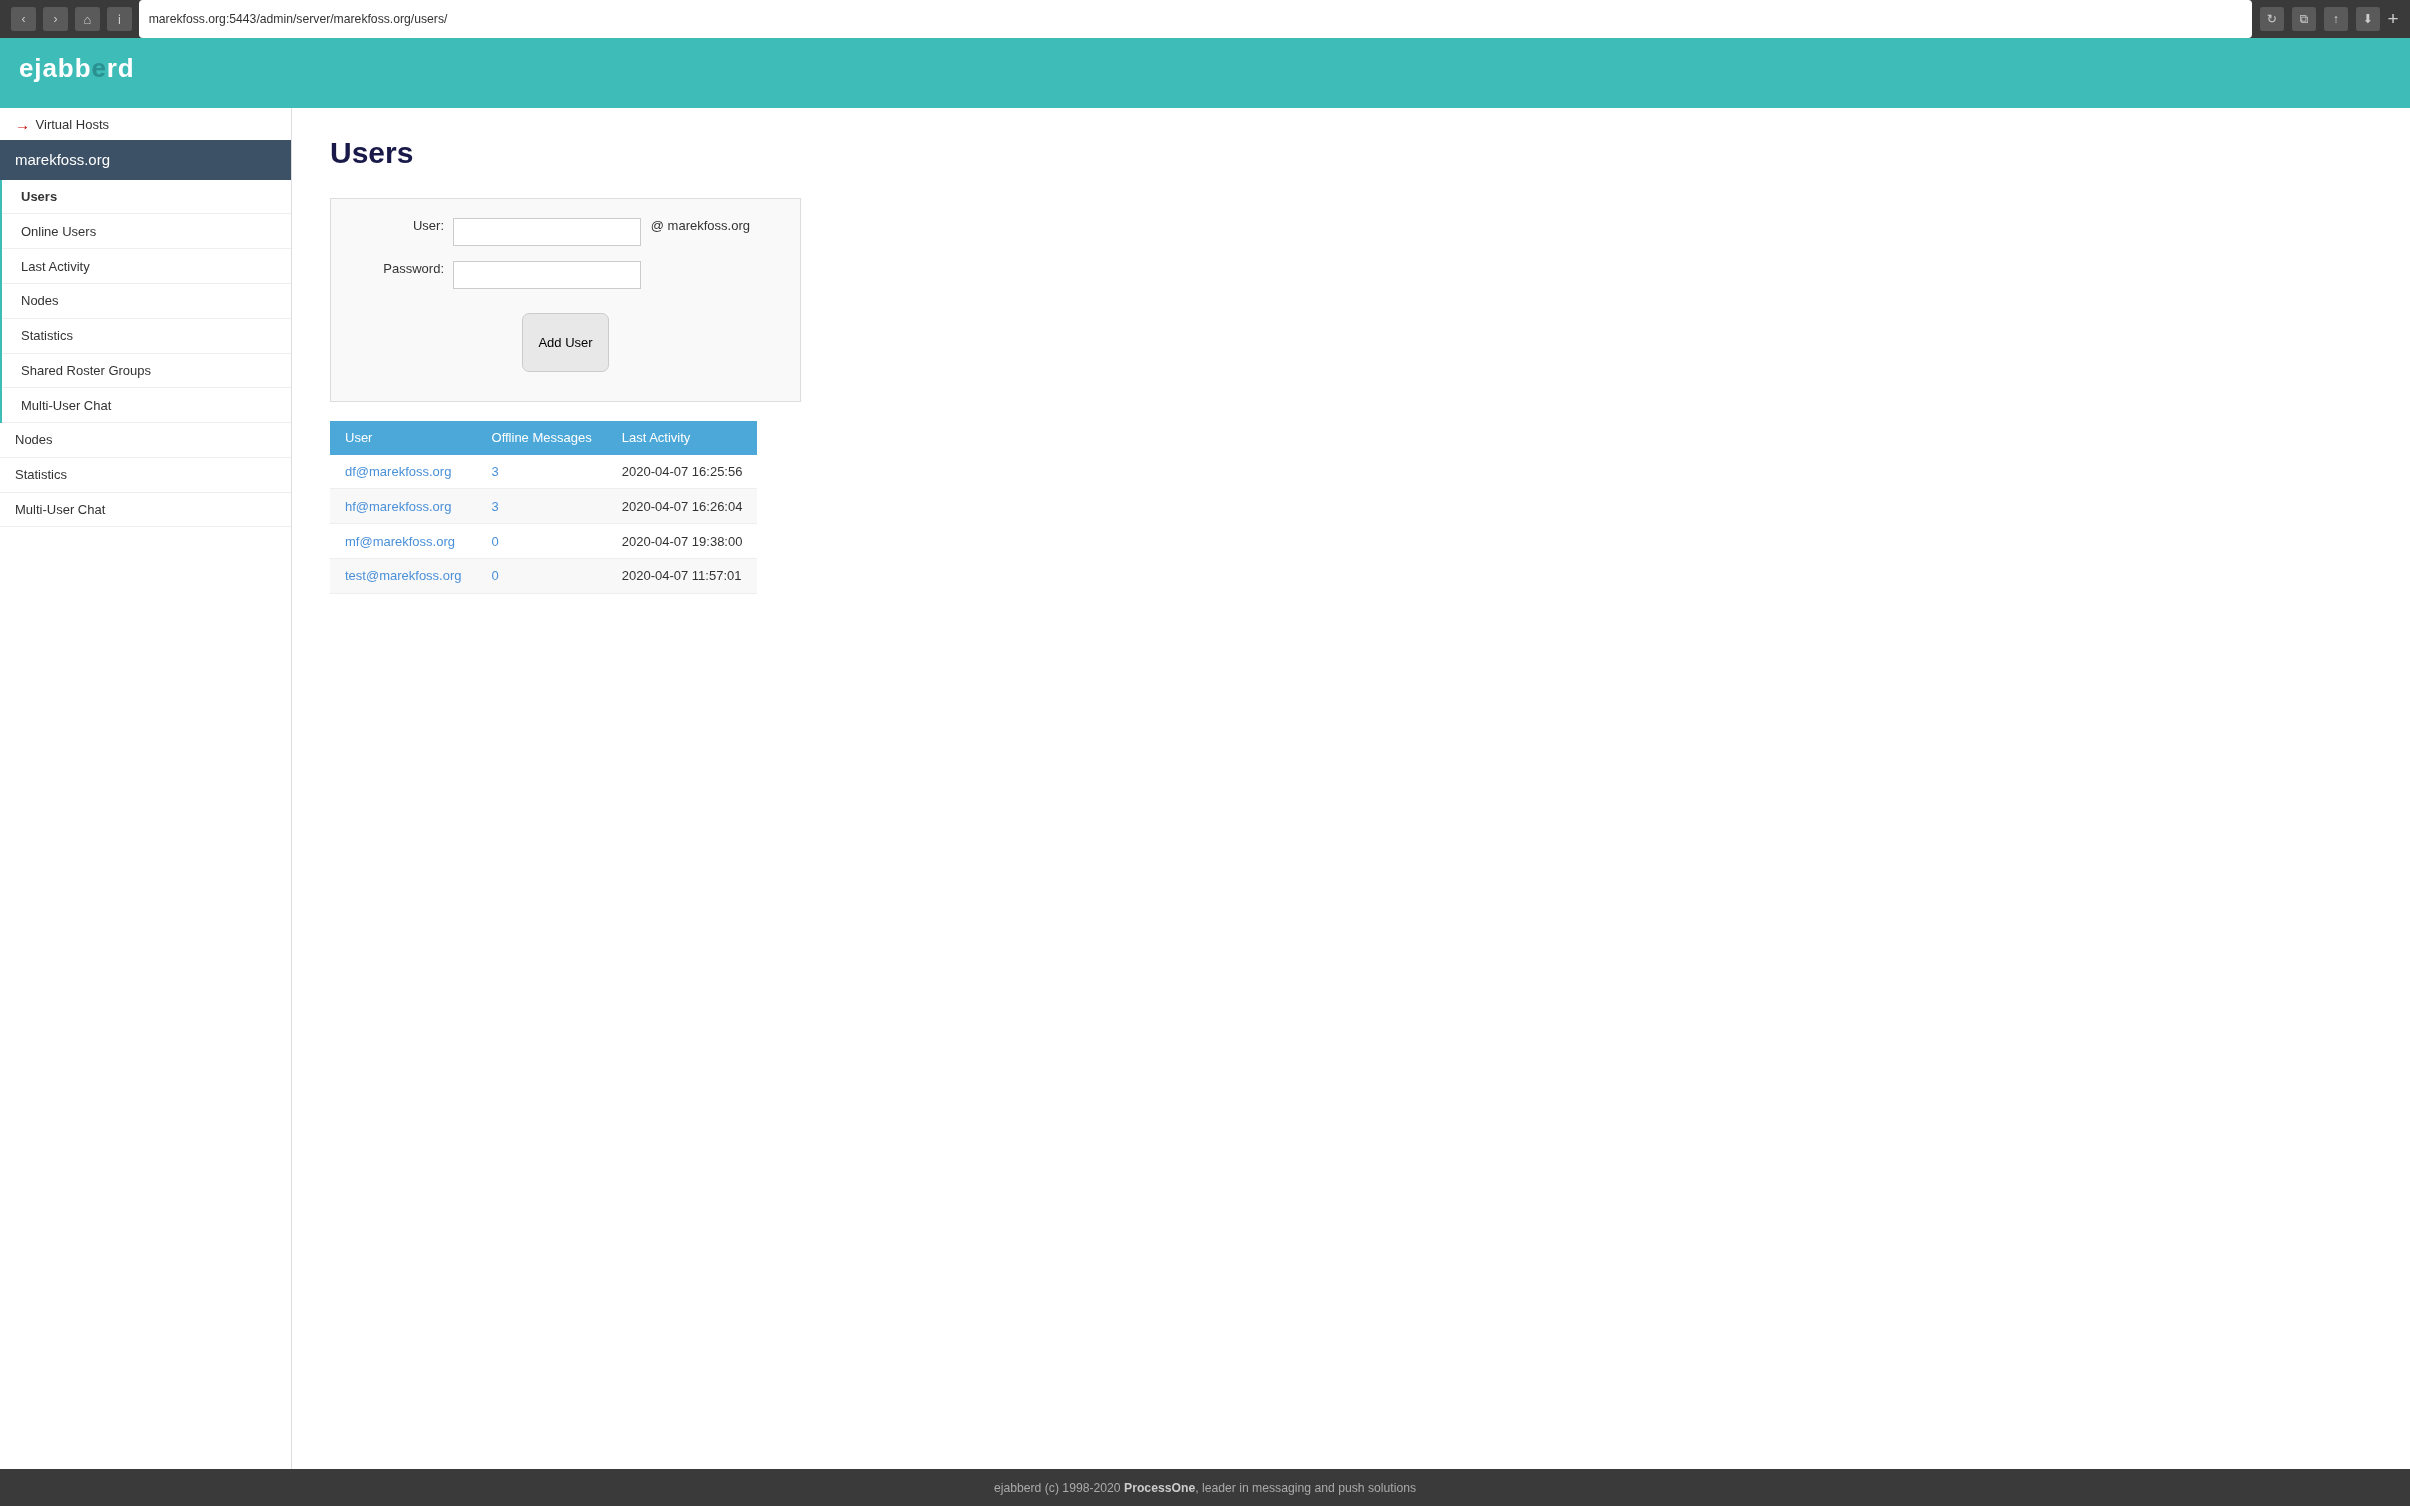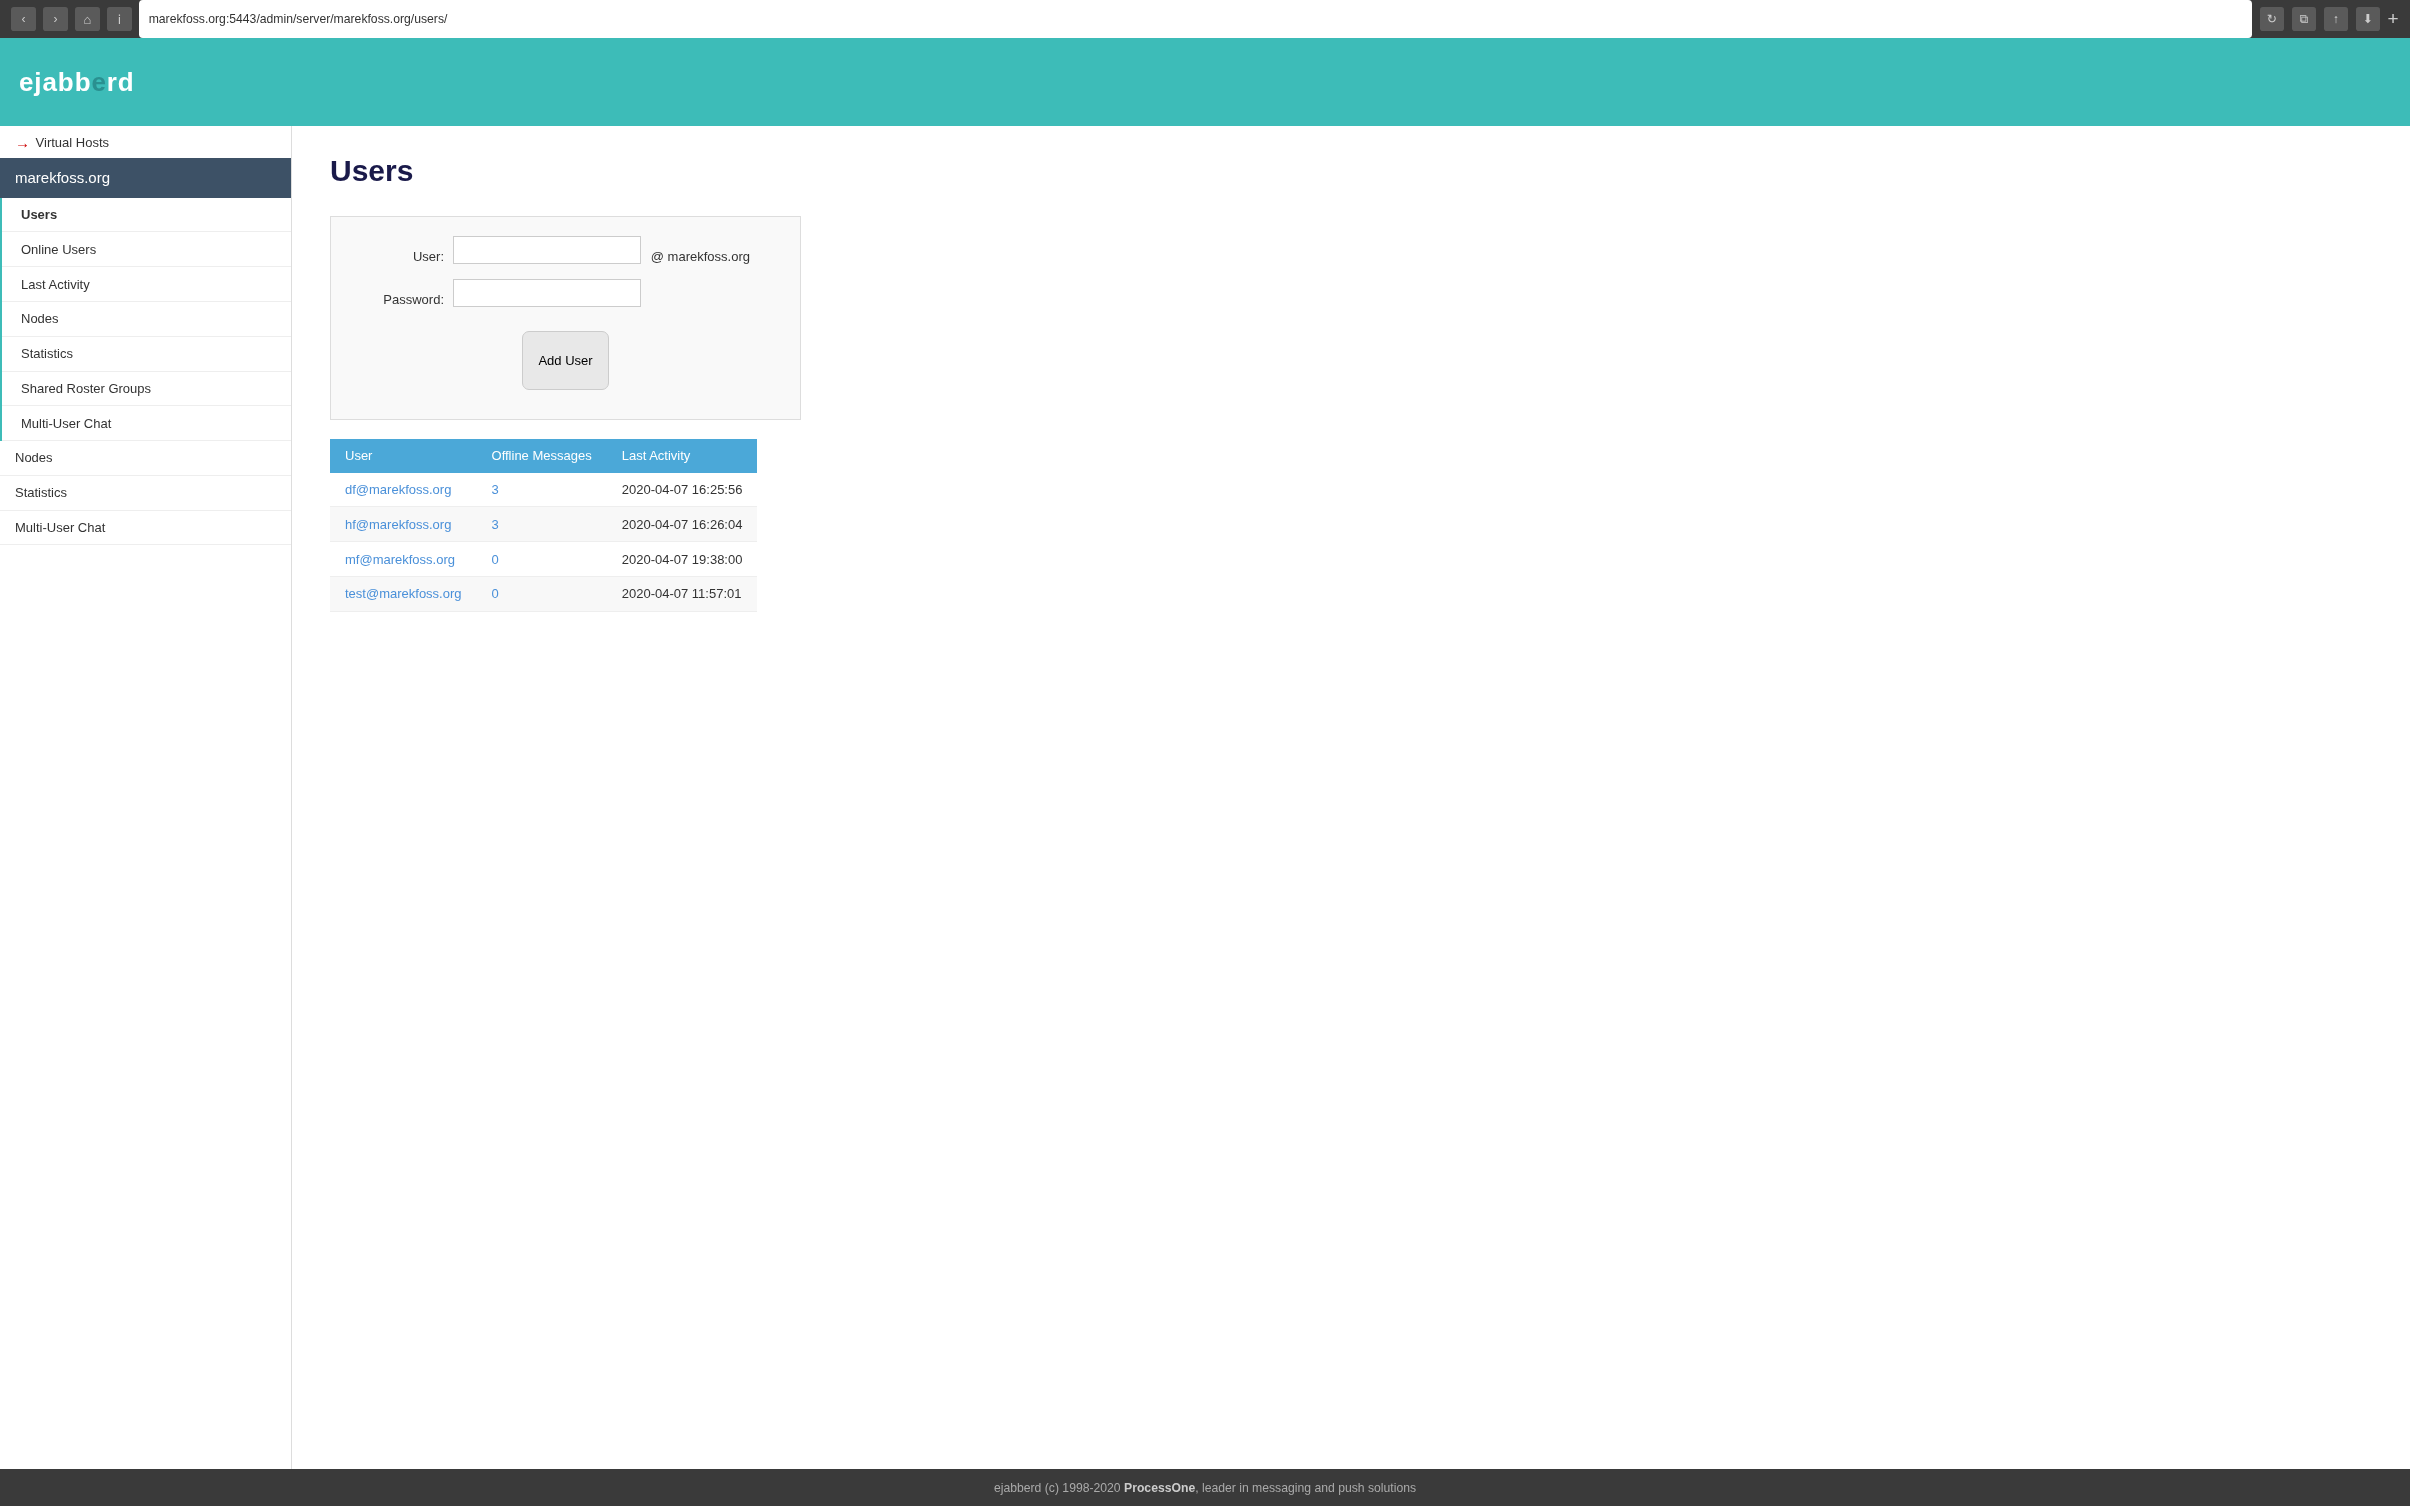--- a/index.html
+++ b/index.html
@@ -63,23 +63,23 @@
       color: #ccc;
       font-size: 19px;
       cursor: pointer;
       margin-left: auto;
     }
 
     
     .app-header {
       background: #3dbcb8;
       padding: 15px 19px;
-      height: 88px;
-      display: flex;
-      align-items: center;
+      height: 70px;
+      display: flex;
+      align-items: flex-start;
     }
     .logo {
       font-size: 26px;
       font-weight: bold;
       color: white;
       letter-spacing: 0.9px;
     }
     .logo span.dot { color: #2a9090; }
 
     
@@ -154,21 +154,21 @@
     
     .form-section {
       background: #f9f9f9;
       border: 0.9px solid #ddd;
       padding: 19px 28px;
       margin-bottom: 19px;
       max-width: 471px;
     }
     .form-row {
       display: flex;
-      align-items: flex-end;
+      align-items: flex-start;
       margin-bottom: 15px;
       gap: 9.4px;
     }
     .form-label {
       width: 85px;
       font-size: 13px;
       color: #333;
       text-align: right;
     }
     .form-input {

